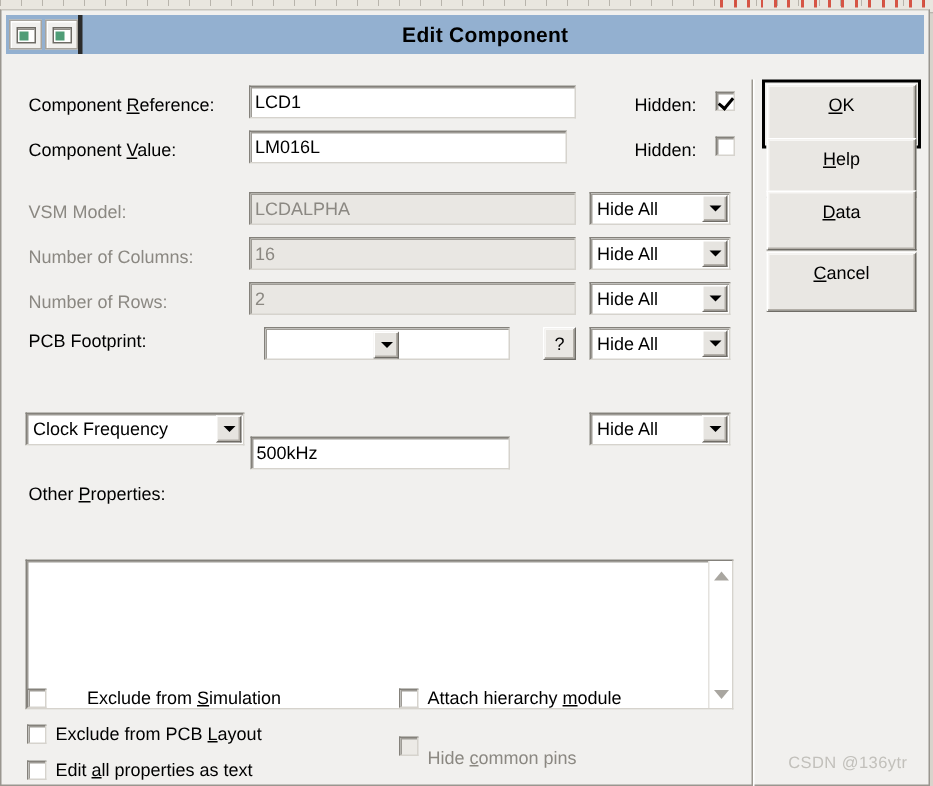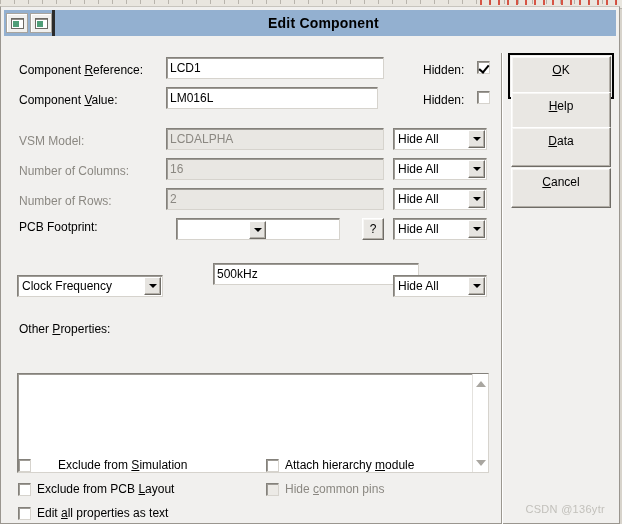--- a/index.html
+++ b/index.html
@@ -235,21 +235,21 @@
   .cbox.checked:after {
     content: "";
     position: absolute;
     left: 3px; top: 1px;
     width: 4px; height: 8px;
     border: solid #000;
     border-width: 0 2px 2px 0;
     transform: rotate(40deg);
   }
   .cbrow.dis .cbox { background: #eceae6; }
-  .cbrow.dis .cblabel { color: #8b8882; }
+  .cbrow.dis .cblabel { color: #8b8882; margin-top: 16px; }
   .cblabel { font-size: 12px; }
 
   
   .pbtn {
     position: absolute;
     box-sizing: border-box;
     width: 100px; height: 40px;
     background: #e9e7e3;
     border: 1px solid #ffffff;
     border-right-color: #6f6c66;
@@ -405,21 +405,21 @@
           <span class="arrow-dn"></span>
         </span>
     </div>
 
     <div class="combo" style="left:16px; top:236px; width:146px;">
       <span class="ctext">Clock Frequency</span>
       <span class="cbtn">
           <span class="arrow-dn"></span>
         </span>
     </div>
-    <div class="field" style="left:166px; top:224px; width:206px;margin-left:46px;">500kHz</div>
+    <div class="field" style="left:166px; top:252px; width:173px;">500kHz</div>
     <div class="combo" style="left:392px; top:236px; width:94px;">
       <span class="ctext">Hide All</span>
       <span class="cbtn">
           <span class="arrow-dn"></span>
         </span>
     </div>
 
     <div class="lbl" style="left:18px; top:283px;"><span>Other </span><span class="u">P</span><span>roperties:</span></div>
     <div id="other-props-box">
       <div id="other-props-text"></div>

